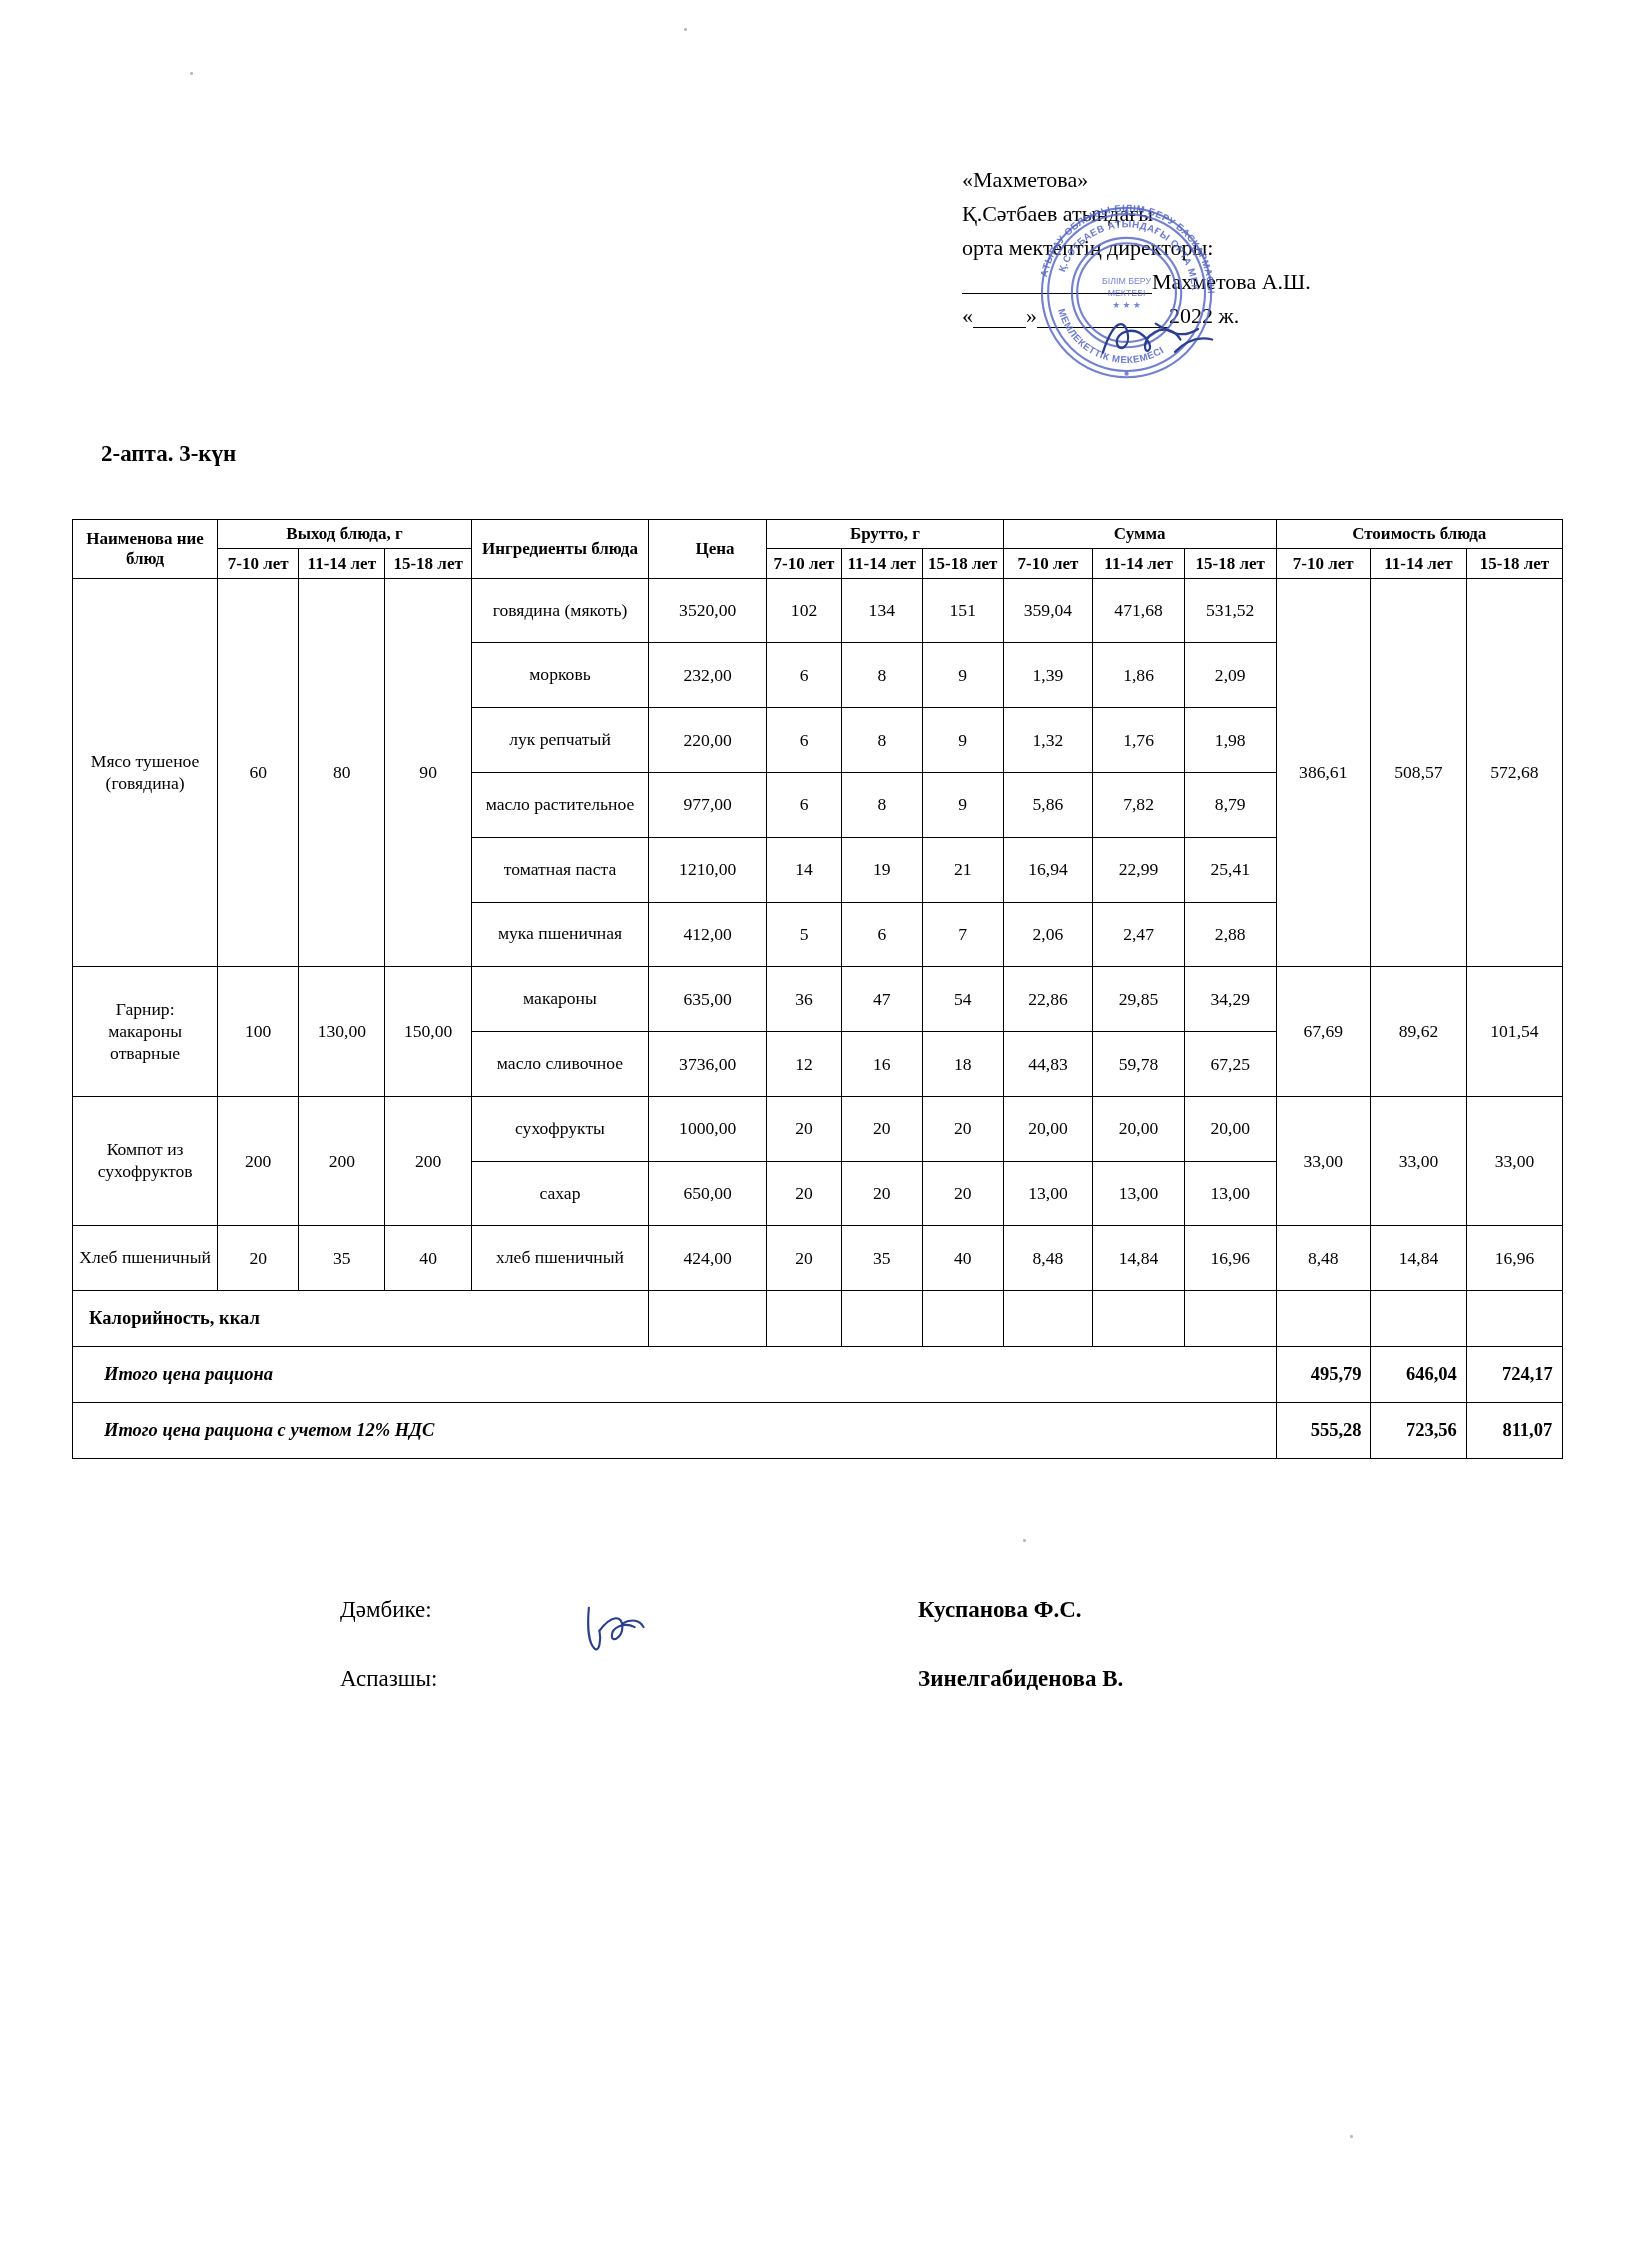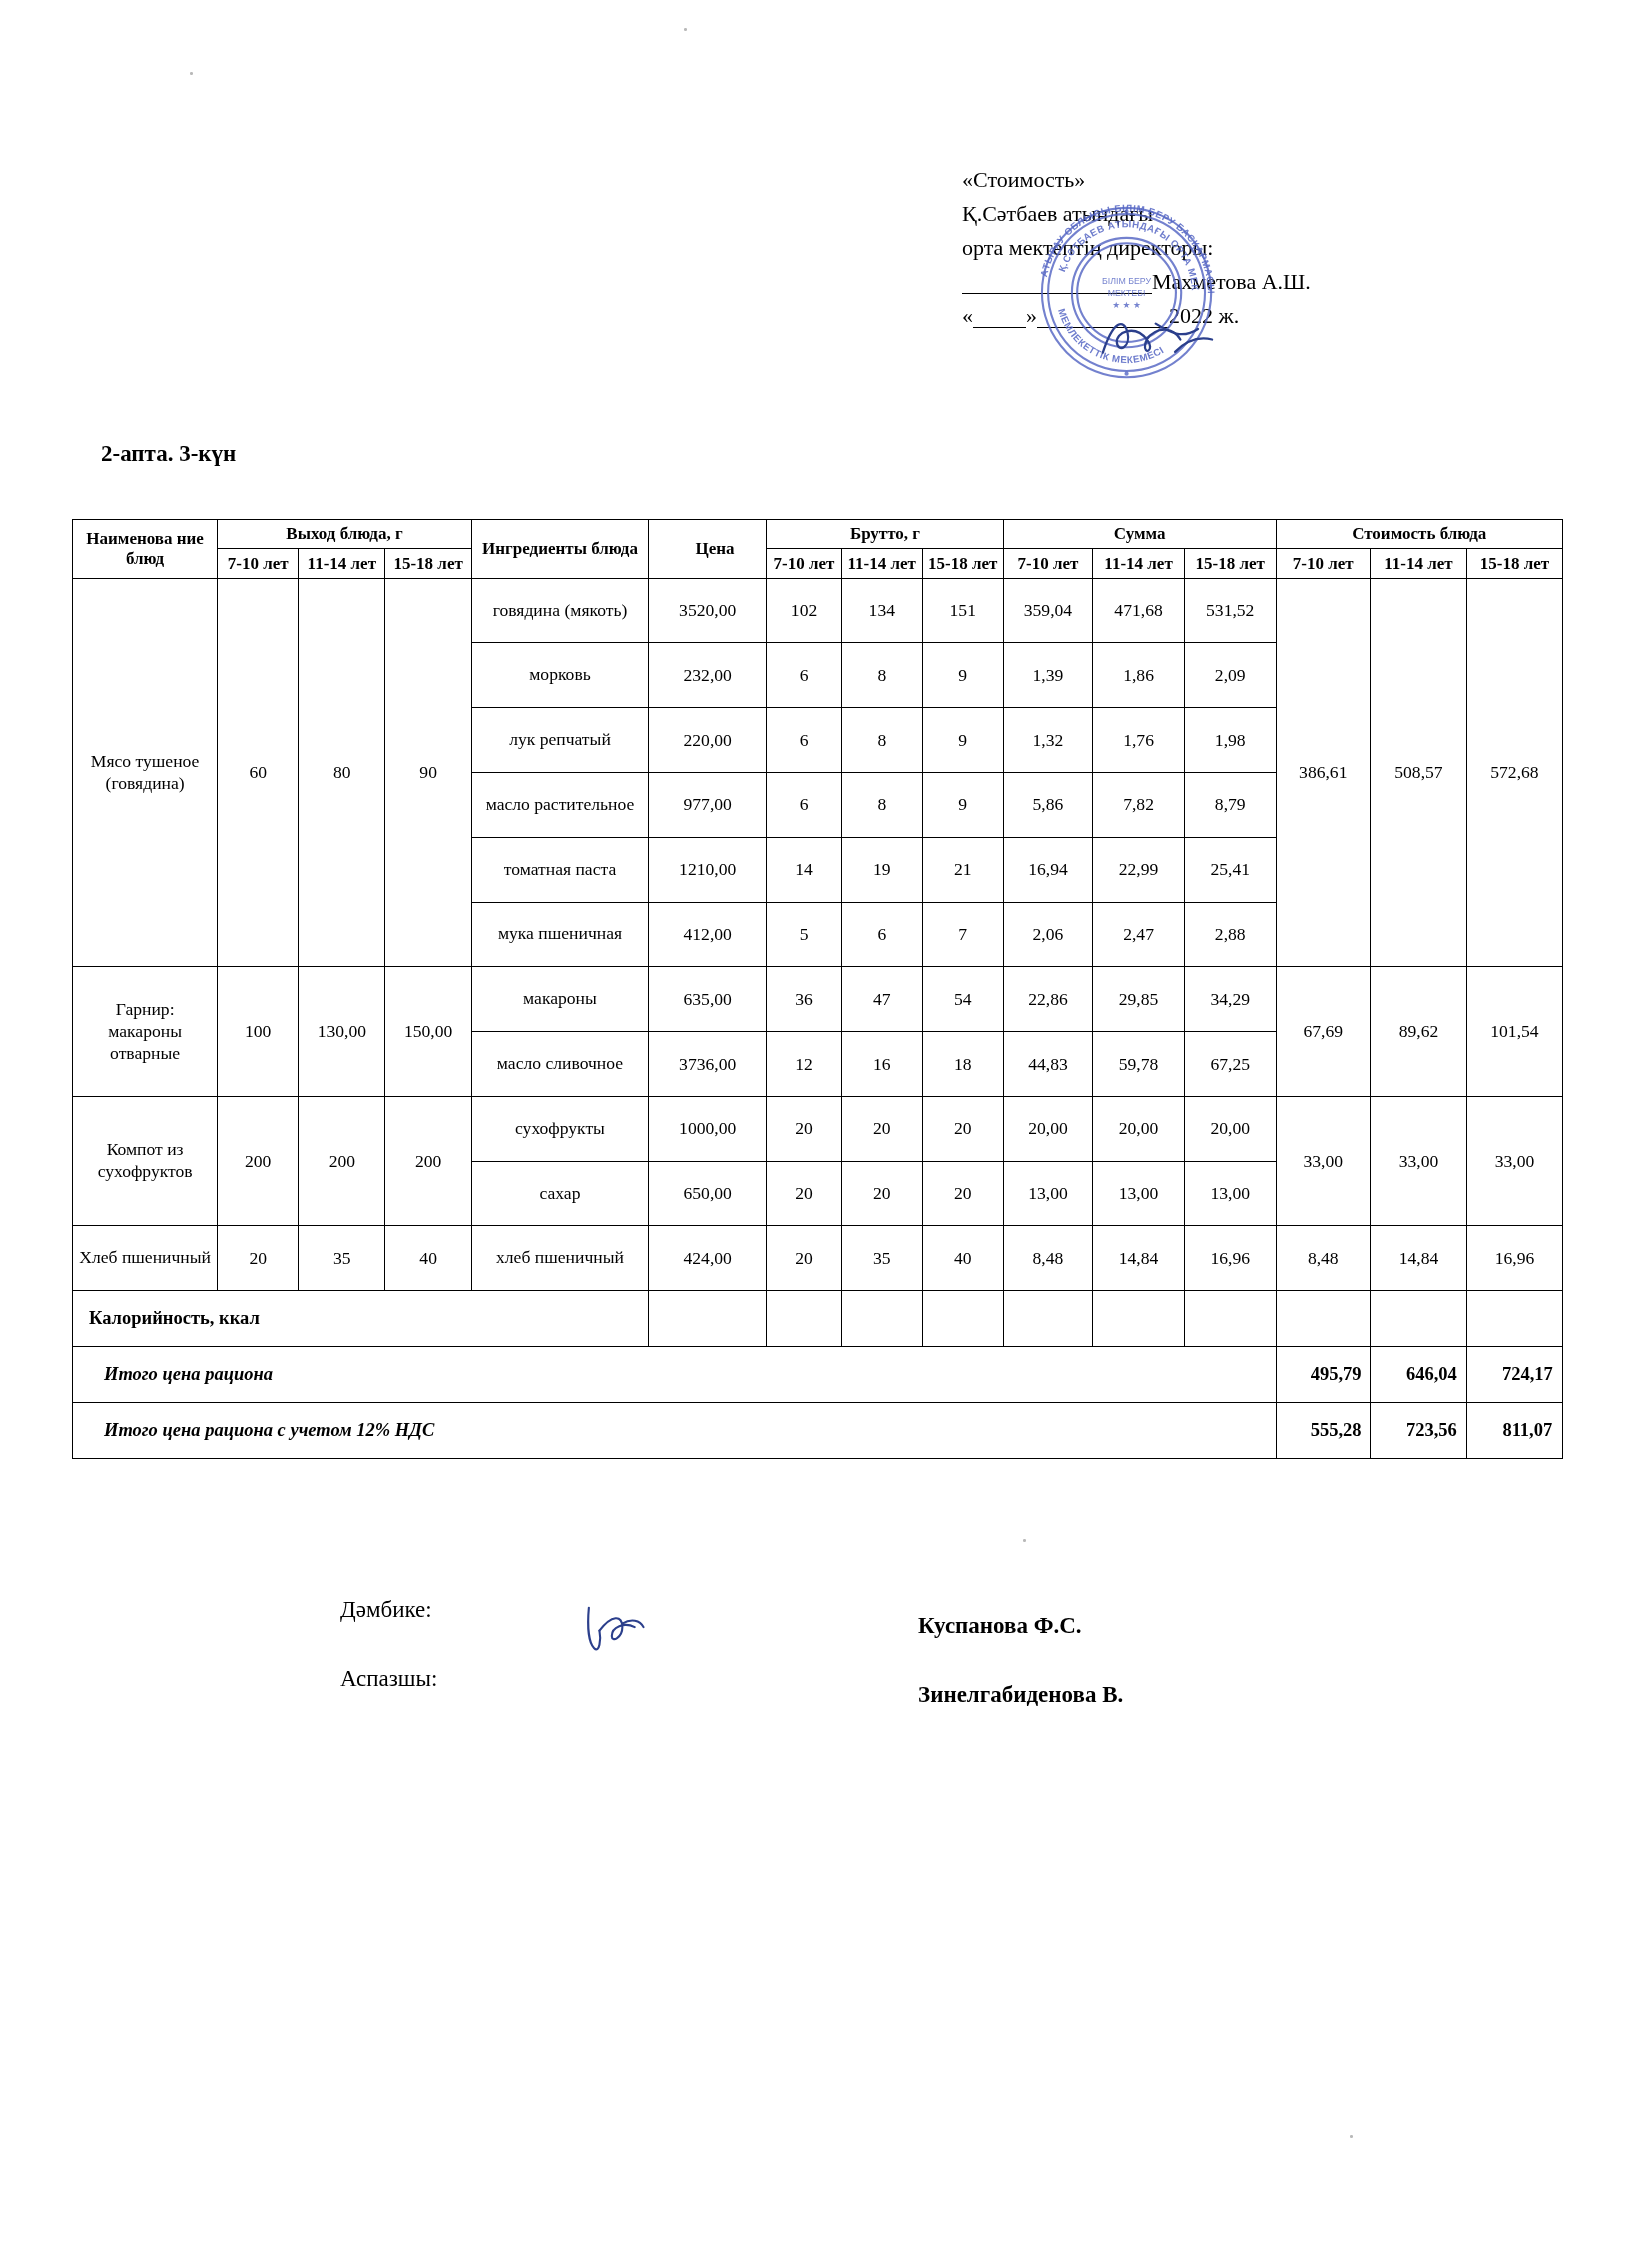--- a/index.html
+++ b/index.html
@@ -132,21 +132,20 @@
   .footer { position: absolute; left: 0; top: 1597px; width: 100%; }
   .f-lbl {
     position: absolute;
     font-weight: normal;
     font-size: 23px;
   }
   .f-name {
     position: absolute;
     font-weight: bold;
     font-size: 23px;
-    margin-top: 16px;
   }
   .hand-sig2 {
     position: absolute;
     left: 573px;
     top: 1597px;
     width: 97px;
     height: 62px;
     pointer-events: none;
   }
   .speck {
@@ -154,21 +153,21 @@
     background: #b9b9b9;
     width: 2.6px;
     height: 2.6px;
     border-radius: 50%;
   }
 </style>
 </head>
 <body>
 
 <div class="approve">
-  <div>«Стоимость»</div>
+  <div>«Махметова»</div>
   <div>Қ.Сәтбаев атындағы</div>
   <div>орта мектептің директоры:</div>
   <div>
     <span class="sig-line"></span><span>Махметова А.Ш.</span>
   </div>
   <div>
     <span>«</span><span class="date-line"></span><span>»</span><span class="date-line2"></span><span>2022 ж.</span>
   </div>
 </div>
 

